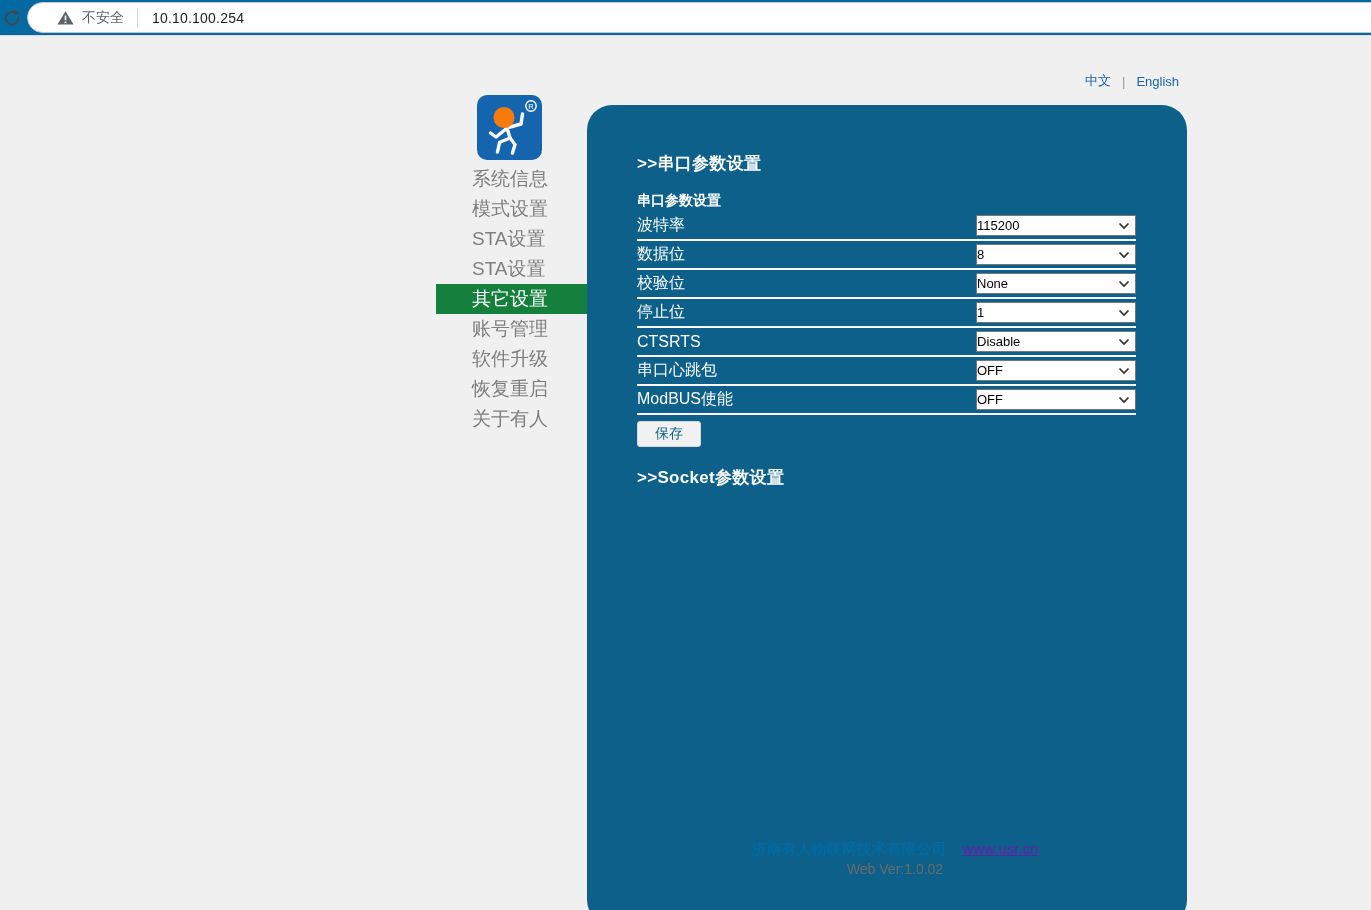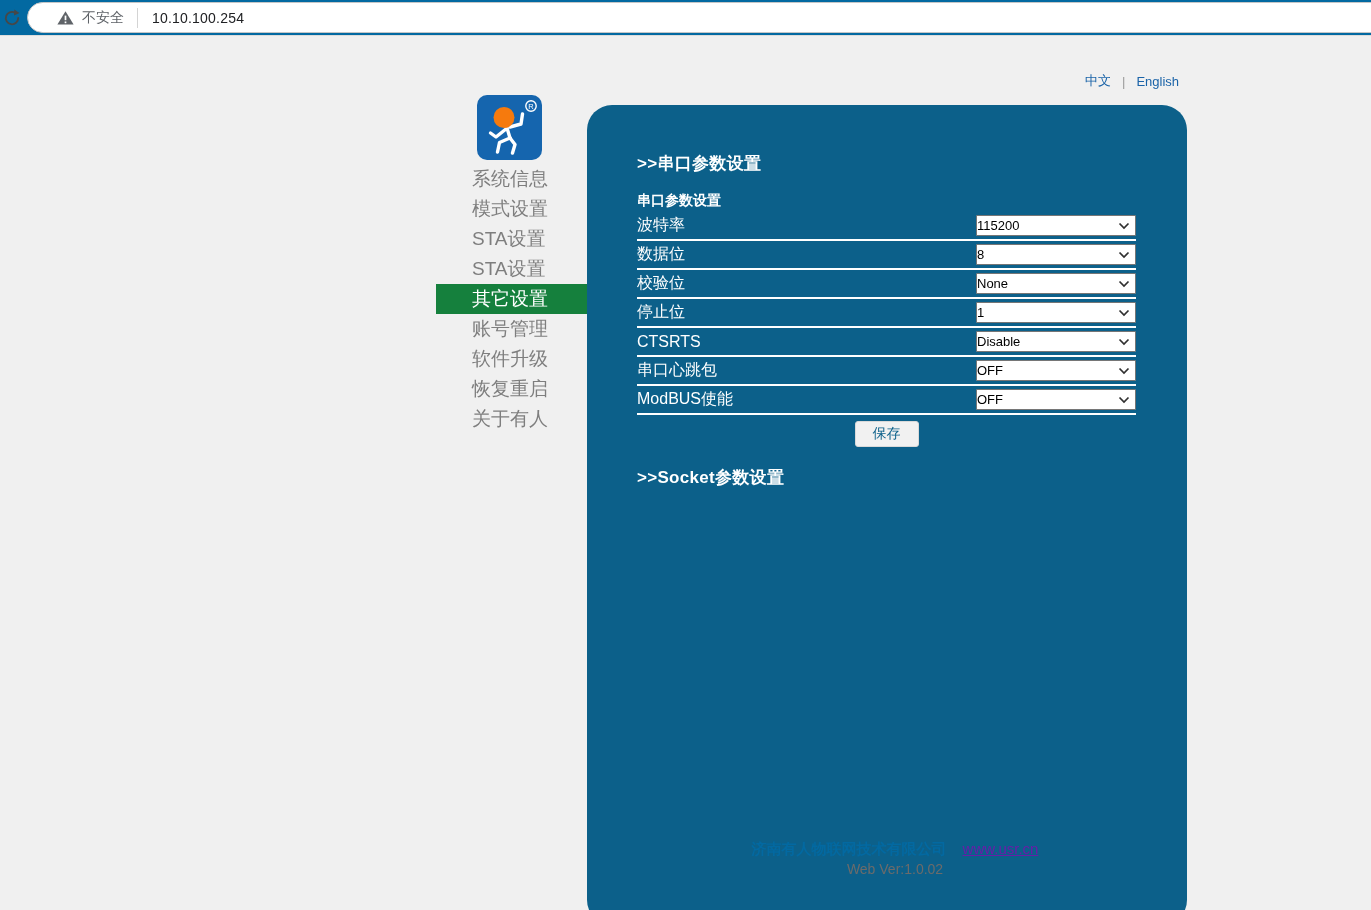--- a/index.html
+++ b/index.html
@@ -65,21 +65,21 @@
   }
   .row-label { font-size: 16px; color: #ffffff; }
   .select {
     width: 160px; height: 21px; background: #ffffff;
     border: 1px solid #767676; border-radius: 1px;
     display: flex; align-items: center; justify-content: space-between;
     padding: 0 5px 0 0; cursor: pointer;
   }
   .select-value { font-size: 13px; color: #000000; }
   .chevron { display: inline-flex; }
-  .save-row { display: flex; justify-content: center; margin-top: 6px; }
+  .save-row { display: flex; justify-content: flex-start; margin-top: 6px; }
   .save-btn {
     width: 64px; height: 26px; background: #f1f1f1;
     border: 1px solid #d9d9d9; border-radius: 3px;
     font-size: 14px; color: #0c608a; cursor: pointer;
     font-family: "Liberation Sans", "DejaVu Sans", sans-serif;
   }
   .socket-title { margin-top: 19px; }
 
   
   .footer {

